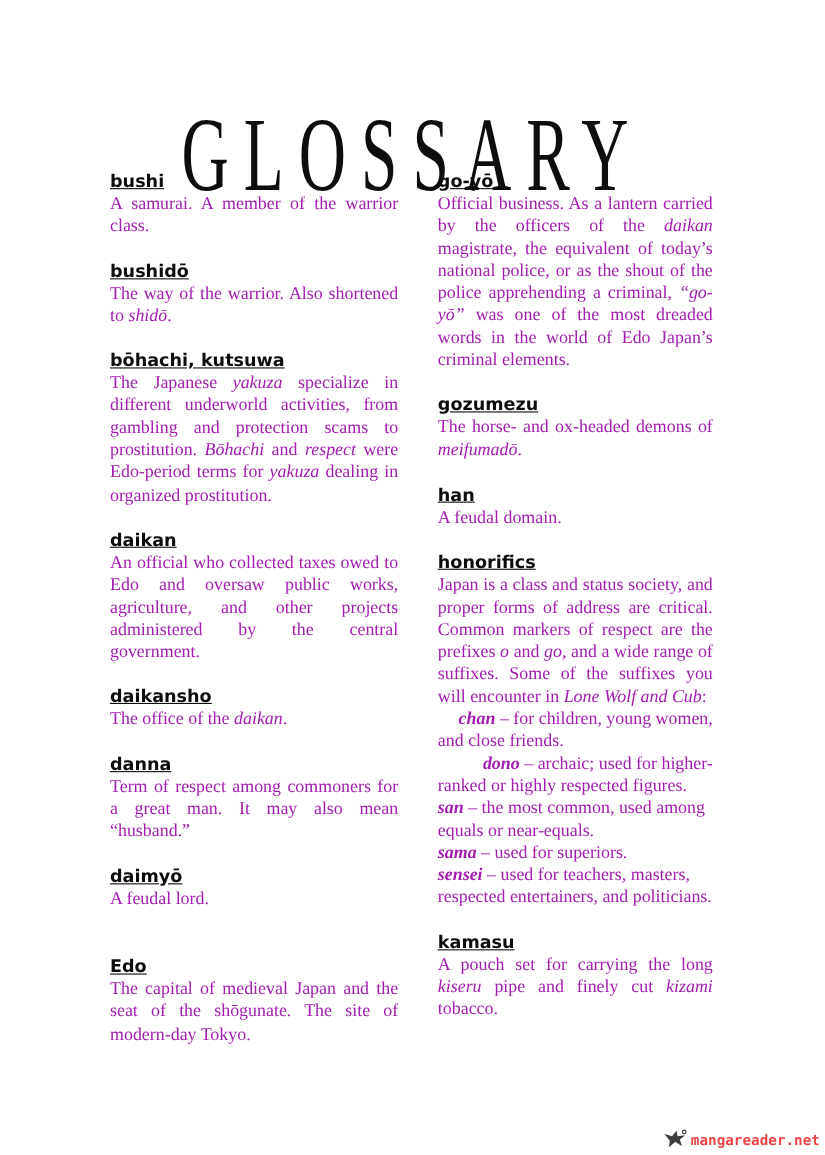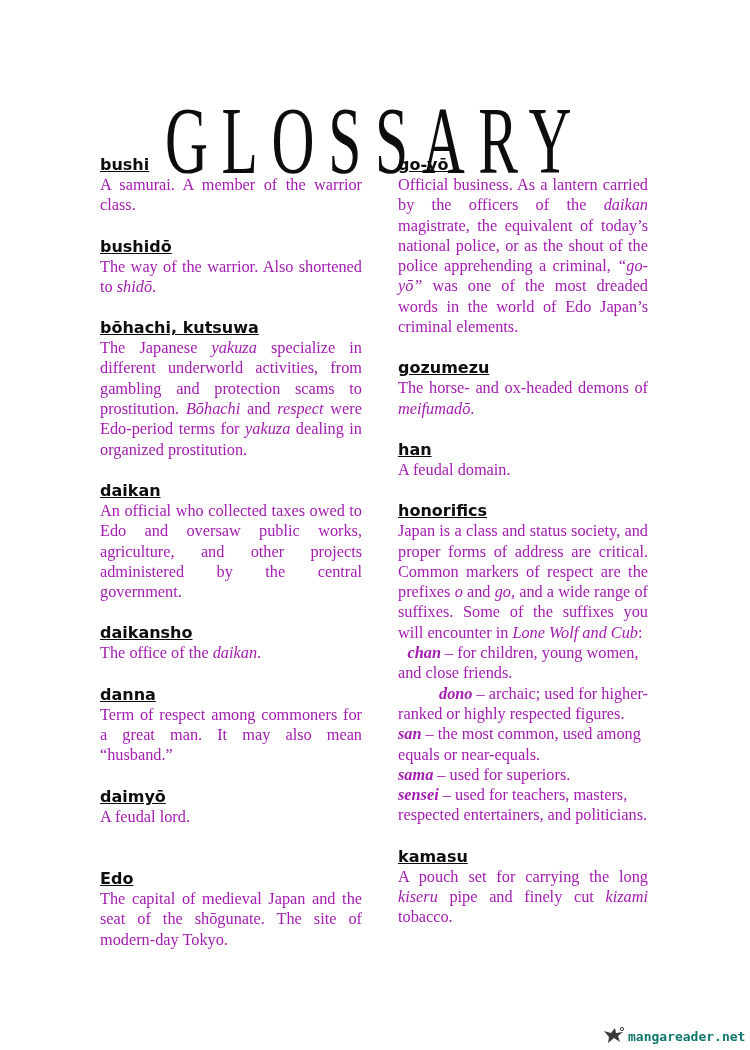--- a/index.html
+++ b/index.html
@@ -33,21 +33,21 @@
     margin: 0; text-align: justify; color: #a21caf;
   }
   .def.last-left { text-align-last: left; }
   em { font-style: italic; }
   .sfx { font-weight: bold; font-style: italic; }
   .gap { height: 21px; }
   .watermark {
     position: absolute; left: 603px; top: 1026px;
     display: flex; align-items: center; gap: 3px;
     font-family: "DejaVu Sans Mono", "Liberation Mono", monospace;
-    font-size: 13px; font-weight: bold; color: #0f766e;
+    font-size: 13px; font-weight: bold; color: #ef4444;
   }
 </style>
 </head>
 <body>
 
 <h1 class="title">GLOSSARY</h1>
 
 <div class="col left" id="col-left">
     <div class="entry">
       <p class="term">bushi</p>
@@ -102,21 +102,21 @@
     </div>
     <div class="gap"></div>
     <div class="entry">
       <p class="term">han</p>
       <p class="def"><span>A feudal domain.</span></p>
     </div>
     <div class="gap"></div>
     <div class="entry">
       <p class="term">honorifics</p>
       <p class="def"><span>Japan is a class and status society, and proper forms of address are critical. Common markers of respect are the prefixes </span><em>o</em><span> and </span><em>go,</em><span> and a wide range of suffixes. Some of the suffixes you will encounter in </span><em>Lone Wolf and Cub</em><span>:</span></p>
-      <p class="def last-left" style="text-align: center;"><span class="sfx">chan</span><span> – for children, young women, and close friends.</span></p>
+      <p class="def last-left" style="text-align: right;"><span class="sfx">chan</span><span> – for children, young women, and close friends.</span></p>
       <p class="def last-left" style="text-align: right;"><span class="sfx">dono</span><span> – archaic; used for higher-ranked or highly respected figures.</span></p>
       <p class="def last-left" style="text-align: left;"><span class="sfx">san</span><span> – the most common, used among equals or near-equals.</span></p>
       <p class="def last-left" style="text-align: center;"><span class="sfx">sama</span><span> – used for superiors.</span></p>
       <p class="def last-left" style="text-align: left;"><span class="sfx">sensei</span><span> – used for teachers, masters, respected entertainers, and politicians.</span></p>
     </div>
     <div class="gap"></div>
     <div class="entry">
       <p class="term">kamasu</p>
       <p class="def"><span>A pouch set for carrying the long </span><em>kiseru</em><span> pipe and finely cut </span><em>kizami</em><span> tobacco.</span></p>
     </div>

